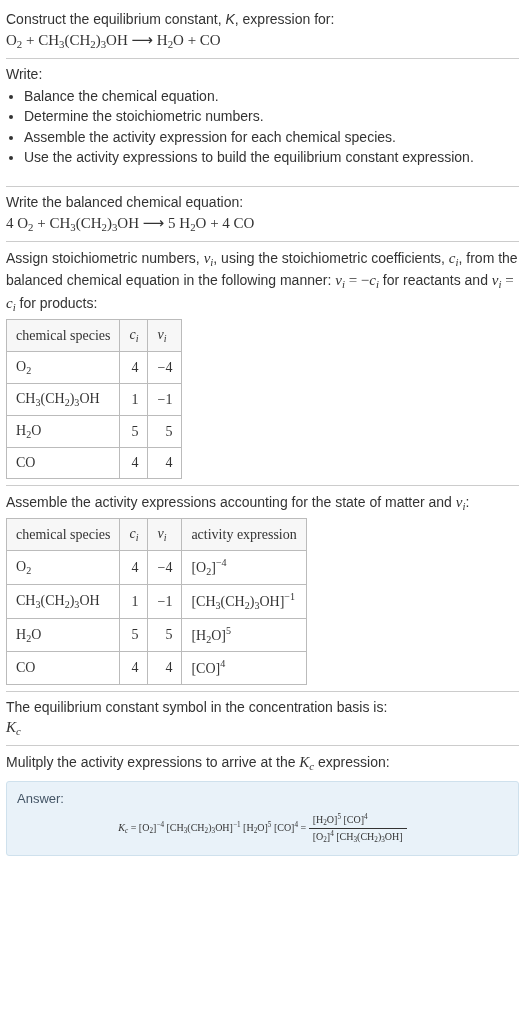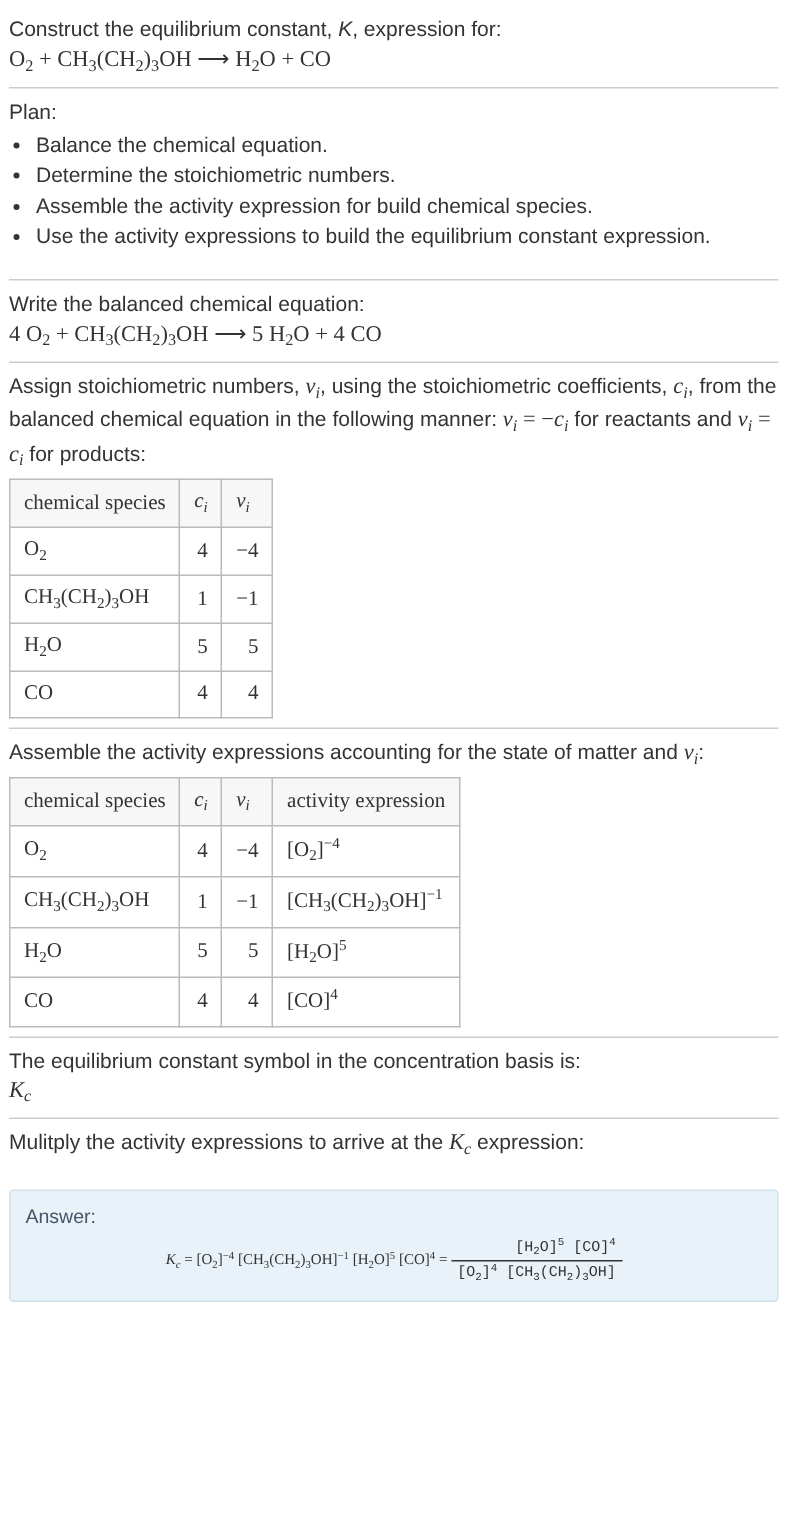--- a/index.html
+++ b/index.html
@@ -64,32 +64,32 @@
     margin-left: 12px;
   }
   table.data td.num {
     text-align: right;
   }
   .answer-box {
     background: #e9f2f9;
     border: 1px solid #cfe1ed;
     border-radius: 3px;
     padding: 8px 10px 10px 10px;
-    margin-top: 18px;
+    margin-top: 6px;
   }
   .answer-label {
     font-size: 13px;
     color: #456;
     margin-bottom: 4px;
   }
   .frac {
     display: inline-block;
     vertical-align: middle;
-    text-align: right;
-    font-family: Liberation Mono, monospace;
+    text-align: left;
+    font-family: Liberation Serif, serif;
   }
   .frac .num {
     display: block;
     padding: 0 4px;
   }
   .frac .den {
     display: block;
     border-top: 1px solid #333;
     padding: 0 4px;
   }
@@ -111,25 +111,25 @@
       <span>Construct the equilibrium constant, </span><span class="italic">K</span><span>, expression for:</span>
     </div>
     <div class="eqn">
       O<sub>2</sub> + CH<sub>3</sub>(CH<sub>2</sub>)<sub>3</sub>OH <span class="arrow">⟶</span> H<sub>2</sub>O + CO
     </div>
   </div>
 
   <hr class="sep">
 
   <div class="block">
-    <div>Plan:</div>
+    <div>Write:</div>
     <ul class="plan">
       <li>Balance the chemical equation.</li>
       <li>Determine the stoichiometric numbers.</li>
-      <li>Assemble the activity expression for build chemical species.</li>
+      <li>Assemble the activity expression for each chemical species.</li>
       <li>Use the activity expressions to build the equilibrium constant expression.</li>
     </ul>
   </div>
 
   <hr class="sep">
 
   <div class="block">
     <div>Write the balanced chemical equation:</div>
     <div class="eqn">
       4 O<sub>2</sub> + CH<sub>3</sub>(CH<sub>2</sub>)<sub>3</sub>OH <span class="arrow">⟶</span> 5 H<sub>2</sub>O + 4 CO

